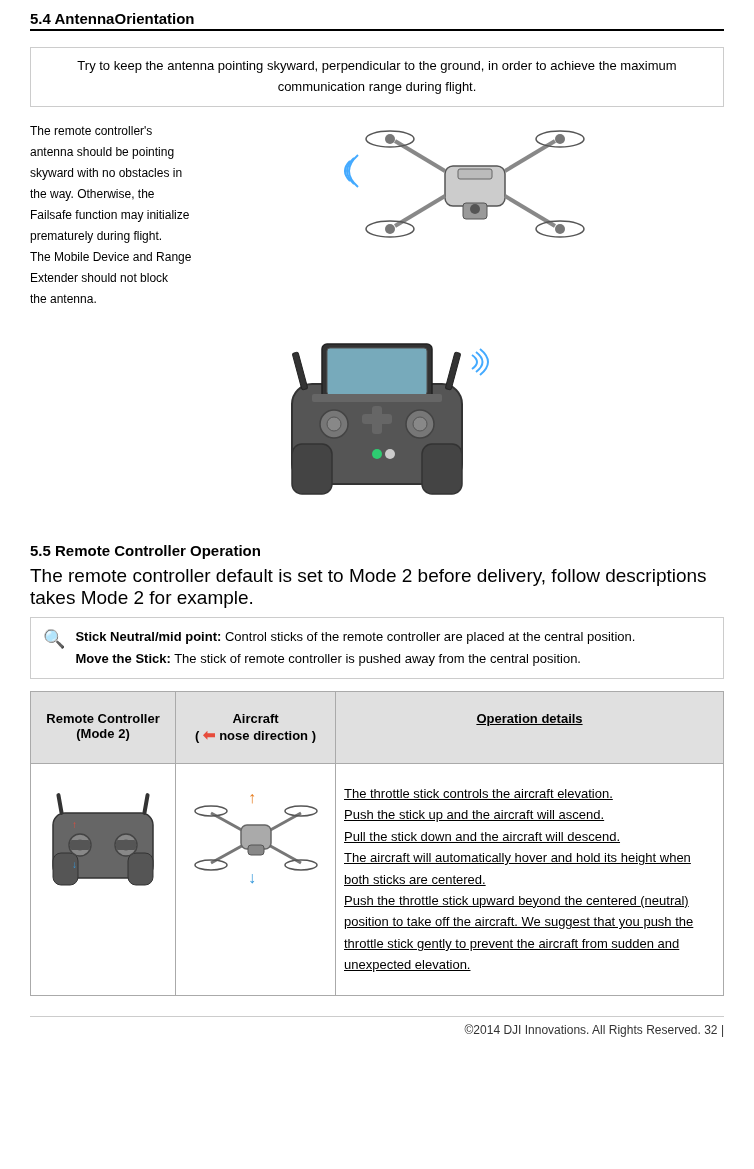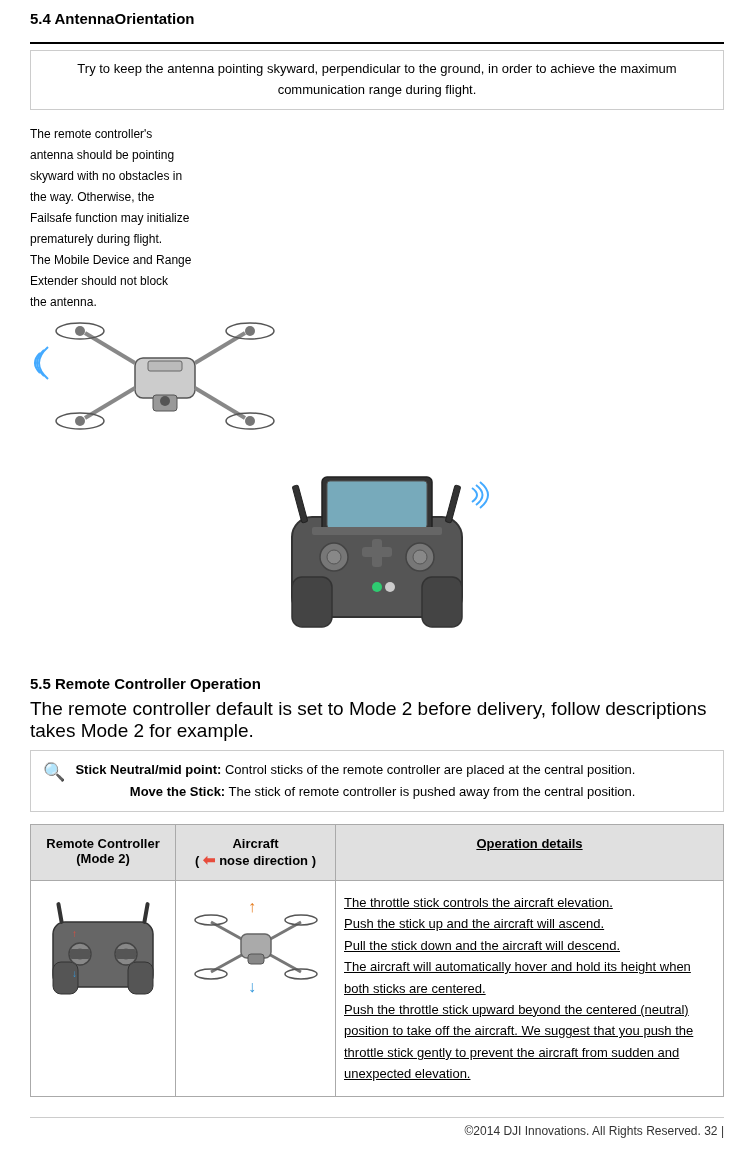--- a/index.html
+++ b/index.html
@@ -9,22 +9,22 @@
       background: #fff;
       color: #000;
       width: 754px;
       min-height: 1169px;
       padding: 10px 30px 20px 30px;
     }
     .section-title-bold {
       font-size: 15px;
       font-weight: bold;
       border-bottom: 2px solid #000;
-      padding-bottom: 15px;
-      margin-bottom: 6px;
+      padding-bottom: 2px;
+      margin-bottom: 16px;
     }
     .intro-box {
       border: 1px solid #ccc;
       padding: 8px 20px;
       margin-bottom: 14px;
       line-height: 1.6;
       font-size: 13px;
       text-align: center;
     }
     .section-55-title {
@@ -47,34 +47,33 @@
     }
     .note-icon {
       font-size: 18px;
       color: #555;
       flex-shrink: 0;
       margin-top: 2px;
     }
     .note-content {
       font-size: 13px;
       line-height: 1.7;
-      text-align: right;
     }
     .note-content b {
       font-weight: bold;
     }
     table.ops-table {
       width: 100%;
       border-collapse: collapse;
       font-size: 13px;
       margin-bottom: 16px;
     }
     table.ops-table th, table.ops-table td {
       border: 1px solid #aaa;
-      padding: 11px 8px;
+      padding: 19px 8px;
       vertical-align: top;
     }
     table.ops-table th {
       background: #e0e0e0;
       font-weight: bold;
       text-align: center;
     }
     .col-rc { width: 145px; text-align: center; }
     .col-aircraft { width: 160px; text-align: center; }
     .col-ops { width: auto; text-decoration: underline; }
@@ -88,21 +87,21 @@
     .footer {
       margin-top: 20px;
       font-size: 12px;
       color: #333;
       border-top: 1px solid #ccc;
       padding-top: 6px;
       text-align: right;
     }
     .combined-figure {
       display: flex;
-      flex-direction: column;
+      flex-direction: row;
       align-items: flex-start;
       margin-bottom: 14px;
     }
     .left-text-col {
       width: 195px;
       font-size: 12px;
       line-height: 1.75;
       flex-shrink: 0;
     }
     .right-image-col {

